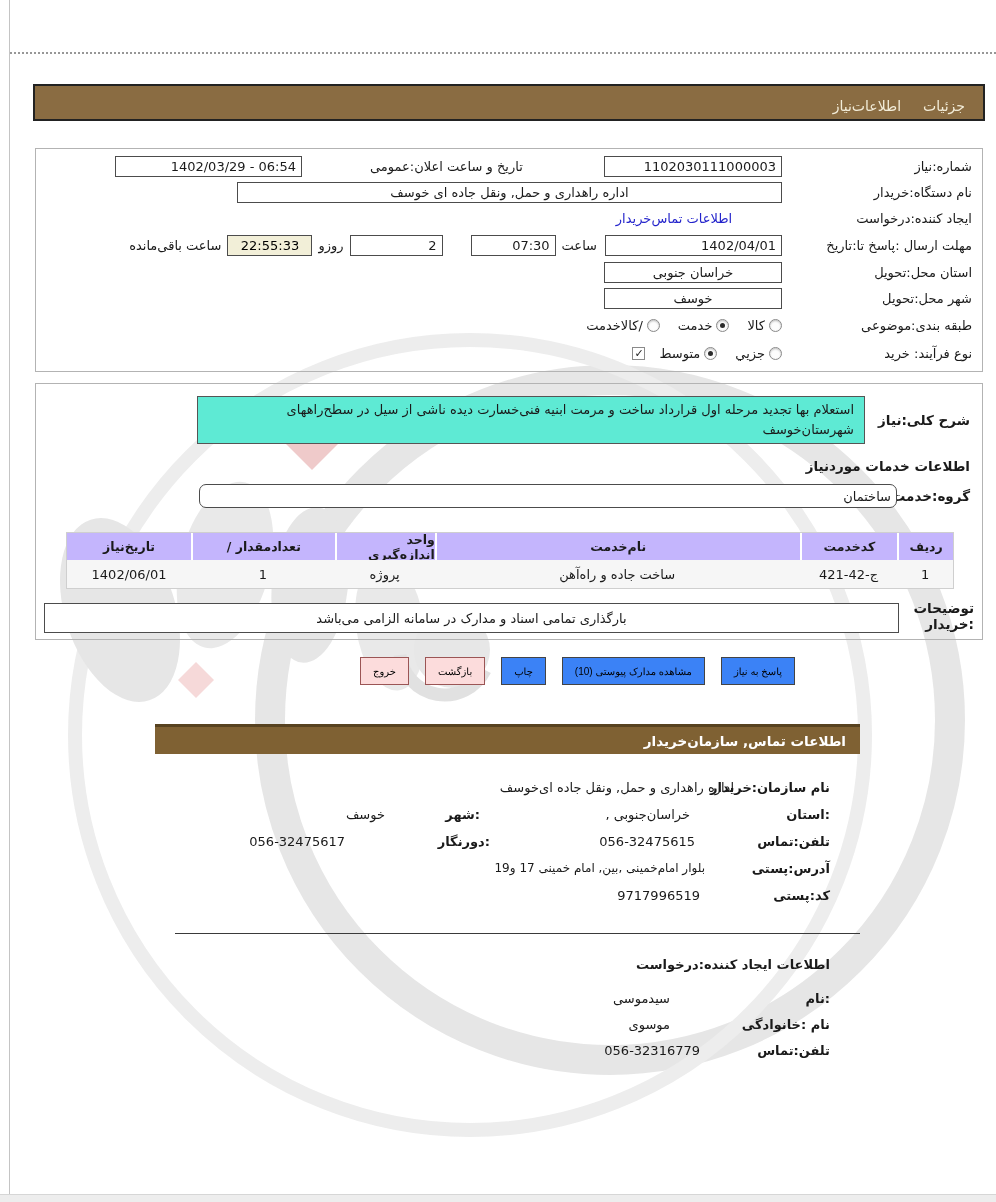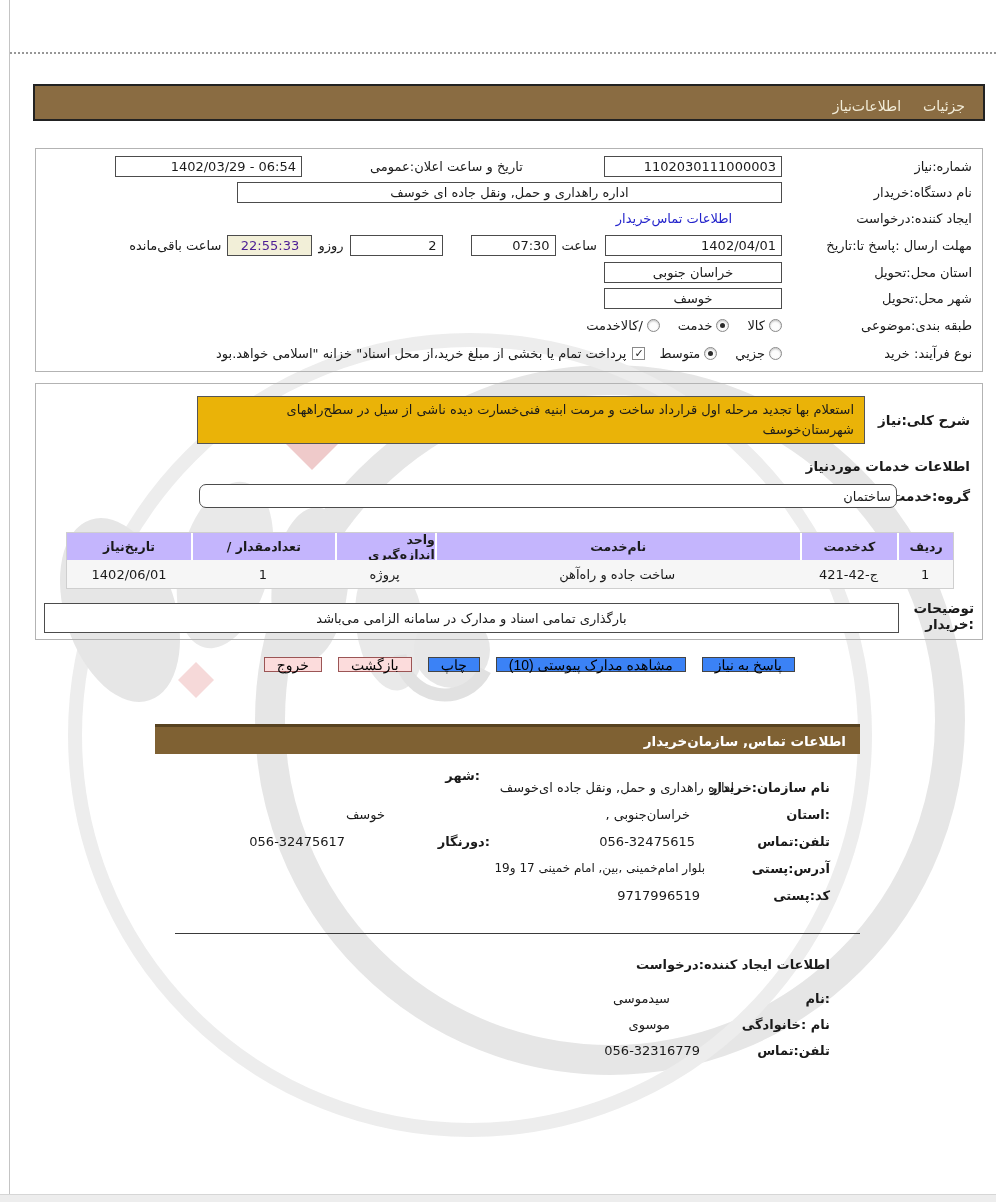--- a/index.html
+++ b/index.html
@@ -20,46 +20,46 @@
   
   .panel { left:35px; width:948px; border:1px solid #b3b3b3; background:transparent; }
   .panel1 { top:148px; height:224px; }
   .panel2 { top:383px; height:257px; }
   .frow { position:absolute; right:0; left:0; height:24px; display:flex; align-items:center; padding-right:10px; font-size:13px; }
   .flabel { width:190px; text-align:right; flex:none; }
   .fbox { border:1px solid #4c4c4c; background:#fff; height:21px; display:flex; align-items:center; padding:0 5px; font-size:13px; flex:none; }
   .fbox.center { justify-content:center; }
   .fbox.endalign { justify-content:flex-start; } 
   .fbox.num { direction:ltr; justify-content:flex-end; } 
-  .beige { background:#f2efd8; color:#4c1d95; justify-content:center; }
+  .beige { background:#f2efd8; color:#000000; justify-content:center; }
   .link { color:#2323cb; text-align:center; cursor:pointer; }
   .radio { width:13px; height:13px; border-radius:50%; border:1px solid #8a8a8a; background:#fdfdfd; flex:none; position:relative; box-shadow:inset 0 1px 2px rgba(0,0,0,.25); }
   .radio.on::after { content:""; position:absolute; left:3px; top:3px; width:5px; height:5px; border-radius:50%; background:#2b2b2b; }
   .checkbox { width:13px; height:13px; border:1px solid #8a8a8a; background:#fff; flex:none; font-size:11px; line-height:11px; text-align:center; color:#222; }
   .gap4{width:4px;flex:none}.gap6{width:6px;flex:none}.gap8{width:8px;flex:none}.gap14{width:14px;flex:none}
   .gap18{width:18px;flex:none}.gap28{width:28px;flex:none}.gap38{width:38px;flex:none}
   .gap44{width:44px;flex:none}.gap68{width:68px;flex:none}
   .desc-label { right:12px; top:28px; font-size:13.5px; font-weight:bold; }
-  .desc-box { right:117px; top:12px; width:668px; height:48px; border:1px solid #555; background:#eab308;
+  .desc-box { right:117px; top:12px; width:668px; height:48px; border:1px solid #555; background:#5eead4;
               font-size:13px; line-height:1.55; padding:3px 10px; text-align:right; }
   .services-heading { right:12px; top:74px; font-size:13.5px; font-weight:bold; }
   .group-label { right:12px; top:104px; font-size:13.5px; font-weight:bold; }
   .group-box { right:85px; top:100px; width:698px; height:24px;border-radius:7px; }
   .tbl { left:30px; right:28px; top:148px; font-size:13px; border:1px solid #cfcfcf; }
   .trow { display:flex; }
   .tcell { flex:none; display:flex; align-items:center; justify-content:center; }
   .thead .tcell { background:#c4b5fd; height:27px; font-weight:bold; font-size:12.5px; border-left:2px solid #fff; }
   .thead .tcell:last-child { border-left:none; }
   .tbody .tcell { background:#f6f6f6; height:28px; }
   .c0{width:6.3%}.c1{width:11%}.c2{width:41.2%}.c3{width:11.3%}.c4{width:16.2%}.c5{width:14%}
   .notes-label { right:8px; top:216px; width:72px; font-size:13.5px; font-weight:bold; text-align:right; line-height:1.2; }
   .notes-box { right:83px; top:219px; width:855px; height:30px; justify-content:center; }
   
   .btnrow { top:657px; right:201px; display:flex; gap:16px; }
-  .btn { height:15px; border:1px solid #444; font-size:14px; padding:0 12px; display:flex; align-items:center; justify-content:center; cursor:pointer; flex:none; }
+  .btn { height:28px; border:1px solid #444; font-size:10px; padding:0 12px; display:flex; align-items:center; justify-content:center; cursor:pointer; flex:none; }
   .btn.green { background:#3b82f6; }
   .btn.pink { background:#fcdcdc; border-color:#9b5555; }
   
   .bar2 { left:155px; top:724px; width:705px; height:30px; background:#7f6133; border-top:3px solid #574220;
           color:#fff; font-weight:bold; font-size:13.5px; display:flex; align-items:center; padding-right:14px; }
   .clabel { font-weight:bold; font-size:13px; white-space:nowrap; }
   .cval { font-size:13px; white-space:nowrap; }
   .divider { left:175px; top:933px; width:685px; border-top:1px solid #3a3a3a; }
 </style>
 </head>
@@ -150,21 +150,20 @@
     <span class="radio"></span>
     <span class="gap4"></span>
     <span>جزیي</span>
     <span class="gap18"></span>
     <span class="radio on"></span>
     <span class="gap4"></span>
     <span>متوسط</span>
     <span class="gap14"></span>
     <span class="checkbox">✓</span>
     <span class="gap6"></span>
-    <span>پرداخت تمام یا بخشی از مبلغ خرید،از محل اسناد" خزانه "اسلامی خواهد.بود</span>
   </div>
 </div>
 
 <div class="abs panel panel2">
   <span class="abs desc-label">شرح کلی:نیاز</span>
   <div class="abs desc-box">استعلام بها تجدید مرحله اول قرارداد ساخت و مرمت ابنیه فنی‌خسارت دیده ناشی از سیل در سطح‌راههای شهرستان‌خوسف</div>
   <span class="abs services-heading">اطلاعات خدمات موردنیاز</span>
   <span class="abs group-label">گروه:خدمت</span>
   <div class="abs fbox endalign group-box">ساختمان</div>
 
@@ -201,21 +200,21 @@
 
 <div class="abs bar2">
   <span>اطلاعات  تماس, سازمان‌خریدار</span>
 </div>
 
 <span class="abs clabel" style="right:166px;top:780px;">نام سازمان:خریدار</span>
 <span class="abs cval" style="right:262px;top:780px;">اداره راهداری و حمل, ونقل جاده ای‌خوسف</span>
 
 <span class="abs clabel" style="right:166px;top:807px;">:استان</span>
 <span class="abs cval" style="right:306px;top:807px;">خراسان‌جنوبی ,</span>
-<span class="abs clabel" style="right:516px;top:768px;">:شهر</span>
+<span class="abs clabel" style="right:516px;top:807px;">:شهر</span>
 <span class="abs cval" style="right:611px;top:807px;">خوسف</span>
 
 <span class="abs clabel" style="right:166px;top:834px;">تلفن:تماس</span>
 <span class="abs cval ltr" style="right:301px;top:834px;">056-32475615</span>
 <span class="abs clabel" style="right:506px;top:834px;">:دورنگار</span>
 <span class="abs cval ltr" style="right:651px;top:834px;">056-32475617</span>
 
 <span class="abs clabel" style="right:166px;top:861px;">آدرس:پستی</span>
 <span class="abs cval" style="right:291px;top:861px;font-size:12px;">بلوار امام‌خمینی ,بین, امام خمینی 17 و19</span>
 

